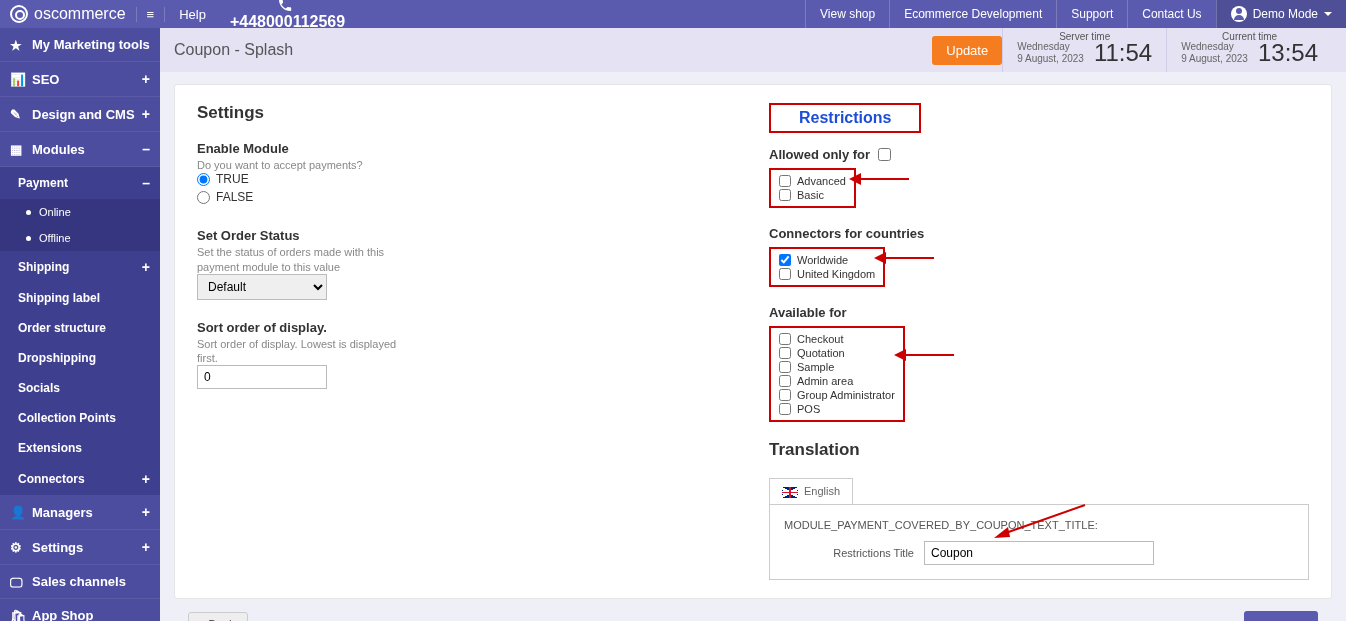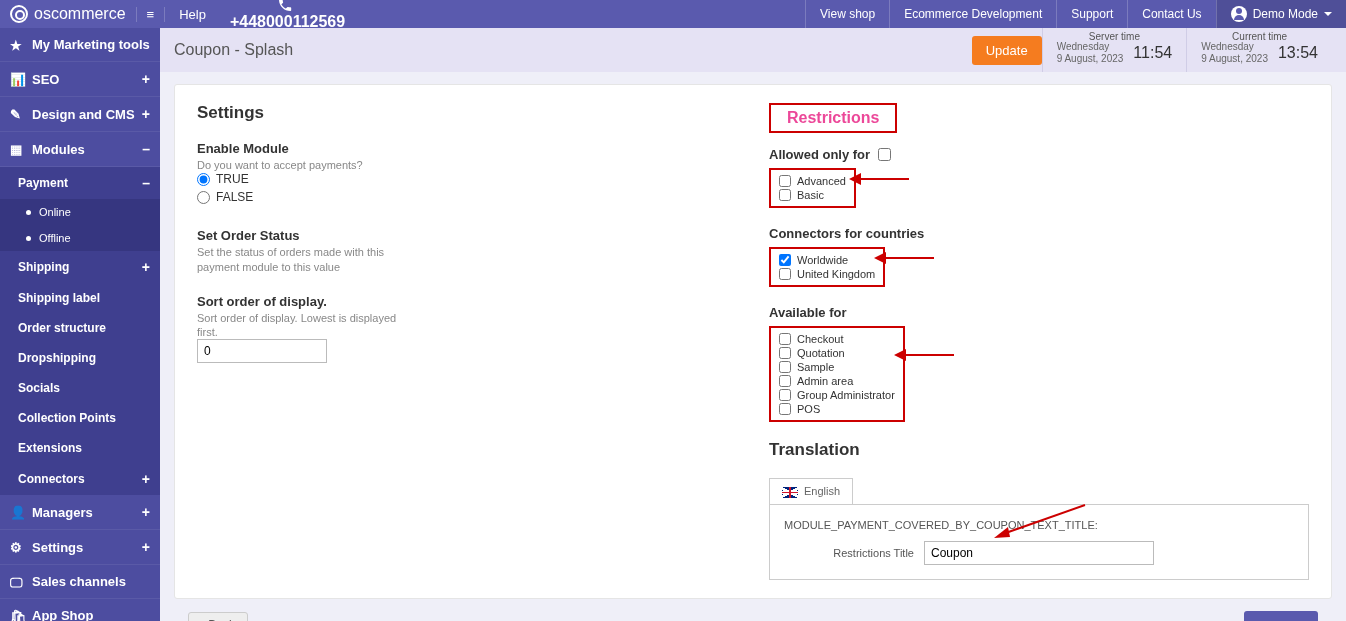--- a/index.html
+++ b/index.html
@@ -34,37 +34,37 @@
 
 .main{flex:1;background:#efeff8;}
 .titlebar{background:#e5e2f4;height:44px;display:flex;align-items:center;padding:0 14px;}
 .titlebar .title{font-size:16px;color:#555;}
 .titlebar .spacer{flex:1;}
 .btn-update{background:#f57c1f;color:#fff;border:none;padding:7px 14px;border-radius:3px;font-size:13px;cursor:pointer;}
 .clockblock{border-left:1px solid #d0cde6;padding:0 14px;height:44px;display:flex;flex-direction:column;justify-content:center;align-items:center;position:relative;}
 .clockblock .cb-title{font-size:10px;color:#555;position:absolute;top:3px;left:0;right:0;text-align:center;}
 .clockblock .cb-row{display:flex;align-items:center;margin-top:6px;}
 .clockblock .cb-date{font-size:10px;color:#666;line-height:1.2;margin-right:10px;text-align:left;}
-.clockblock .cb-time{font-size:16px;color:#333;}
+.clockblock .cb-time{font-size:24px;color:#333;}
 
 .content{padding:12px 14px;}
 .panel{background:#fff;border:1px solid #e5e5e5;border-radius:3px;padding:18px 22px;display:flex;}
 .col-left{flex:1;padding-right:30px;}
 .col-right{width:540px;}
 h3.section{font-size:17px;font-weight:700;color:#333;margin-bottom:18px;}
 .setting-row{display:flex;margin-bottom:20px;flex-direction:column;}
 .setting-label{width:220px;}
 .setting-label .sl-title{font-weight:700;font-size:13px;color:#333;}
 .setting-label .sl-help{font-size:11px;color:#888;margin-top:2px;line-height:1.3;}
 .setting-ctrl{flex:1;}
 .radio-row{display:flex;align-items:center;margin-bottom:4px;font-size:12px;}
 .radio-row input{margin-right:6px;}
 select,input[type=text]{border:1px solid #bbb;padding:4px 6px;font-size:12px;width:130px;}
 
-.restr-h{display:inline-block;border:2px solid #c00;padding:4px 16px;font-size:16px;font-weight:700;color:#ec4899;margin-bottom:14px;}
+.restr-h{display:inline-block;border:2px solid #c00;padding:4px 28px;font-size:16px;font-weight:700;color:#1d4ed8;margin-bottom:14px;}
 .sub-h{font-size:13px;font-weight:700;color:#333;margin-bottom:6px;display:flex;align-items:center;}
 .sub-h input{margin-left:8px;}
 .boxed{border:2px solid #c00;padding:4px 8px;display:inline-block;margin-bottom:4px;}
 .chk-row{display:flex;align-items:center;font-size:11px;color:#333;padding:1px 0;}
 .chk-row input{margin-right:6px;width:12px;height:12px;}
 .arrow-svg{position:absolute;}
 .rblock{margin-bottom:14px;position:relative;}
 
 .trans-tab{display:inline-block;border:1px solid #ccc;border-bottom:none;background:#fff;padding:6px 12px;font-size:11px;color:#666;}
 .flag{display:inline-block;width:16px;height:11px;margin-right:6px;vertical-align:middle;position:relative;background:linear-gradient(to bottom,#00247d 0%,#00247d 100%);overflow:hidden;}
@@ -251,20 +251,23 @@
               <div class="radio-row">
                   <input type="radio" style="">
                   <span>FALSE</span>
                 </div>
             </div>
           </div>
           <div class="setting-row">
             <div class="setting-label">
               <div class="sl-title">Set Order Status</div>
               <div class="sl-help">Set the status of orders made with this payment module to this value</div>
+            </div>
+            <div class="setting-ctrl">
+              <select><option>Default</option></select>
             </div>
           </div>
           <div class="setting-row">
             <div class="setting-label">
               <div class="sl-title">Sort order of display.</div>
               <div class="sl-help">Sort order of display. Lowest is displayed first.</div>
             </div>
             <div class="setting-ctrl">
               <input type="text" value="0" style="">
             </div>

